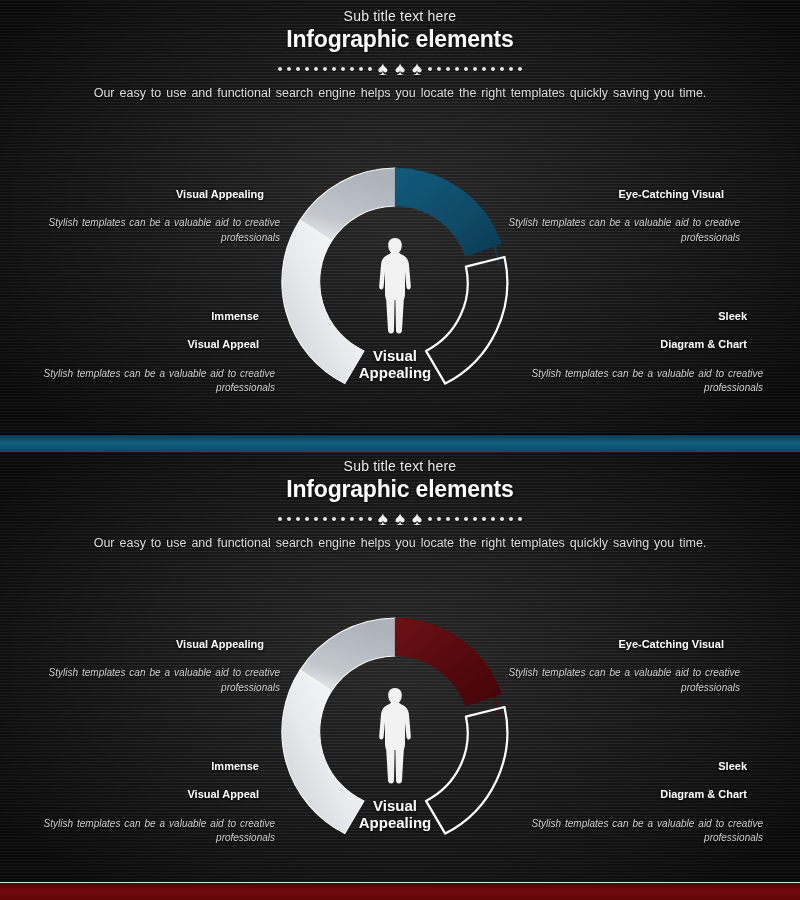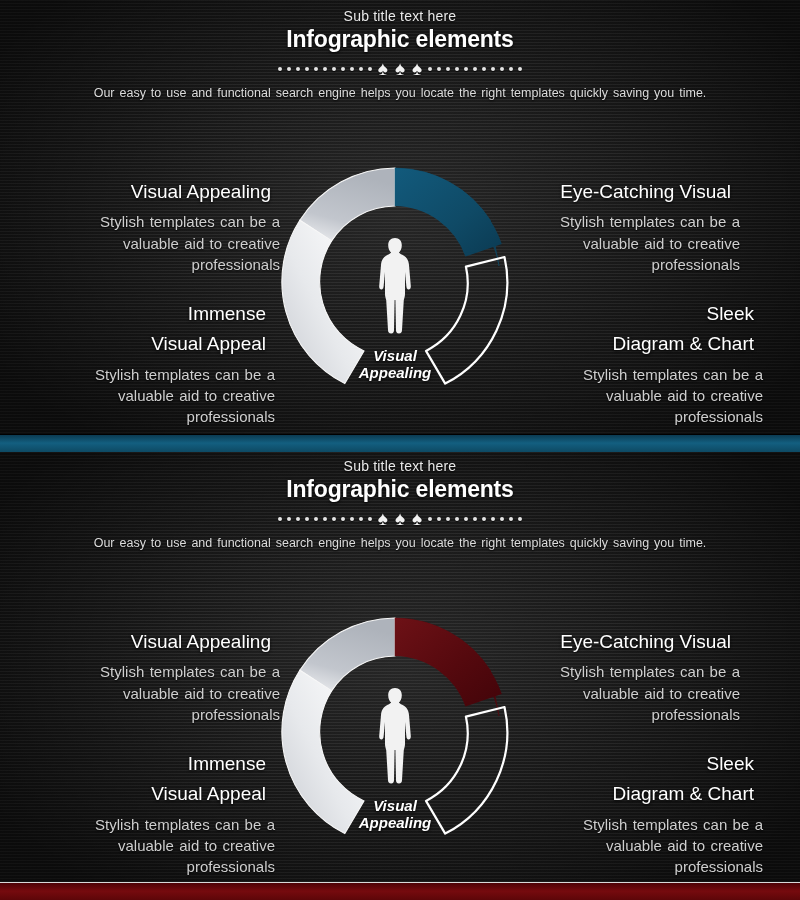--- a/index.html
+++ b/index.html
@@ -112,34 +112,35 @@
     word-spacing: 1.5px;
     text-shadow: 0 1px 2px rgba(0,0,0,0.9);
     text-align: center;
   }
 
   
   .label-block { position: absolute; width: 235px; }
   .label-block.right-align { text-align: right; }
   .label-block.left-align  { text-align: right; }
   .label-title {
-    font-size: 19px;
-    font-weight: normal;
+    font-size: 11px;
+    font-weight: bold;
     color: #ffffff;
     line-height: 1.12;
-    margin: 9px;
+    margin: 16px;
     text-shadow: 0 1px 3px rgba(0,0,0,0.95);
   }
   .label-desc {
-    font-size: 15px;
+    font-size: 10px;
     color: #cfcfcf;
     line-height: 1.42;
     margin: 6px 0 0 0;
     word-spacing: 1.2px;
     text-shadow: 0 1px 2px rgba(0,0,0,0.9);
+    font-style: italic;
   }
 
   
   .ring-wrap { position: absolute; width: 260px; height: 260px; }
   .ring-wrap svg { display: block; }
 
   .figure {
     position: absolute;
     left: 50%;
     top: 84px;
@@ -152,21 +153,20 @@
     left: 50%;
     top: 196px;
     transform: translateX(-50%);
     width: 150px;
     text-align: center;
     font-size: 15px;
     font-weight: bold;
     color: #ffffff;
     line-height: 1.12;
     text-shadow: 0 1px 3px rgba(0,0,0,0.95);
-    font-style: italic;
   }
 </style>
 </head>
 <body>
 
 <div class="page">
 
   <div class="panel panel-top">
     <div class="vignette"></div>
 

